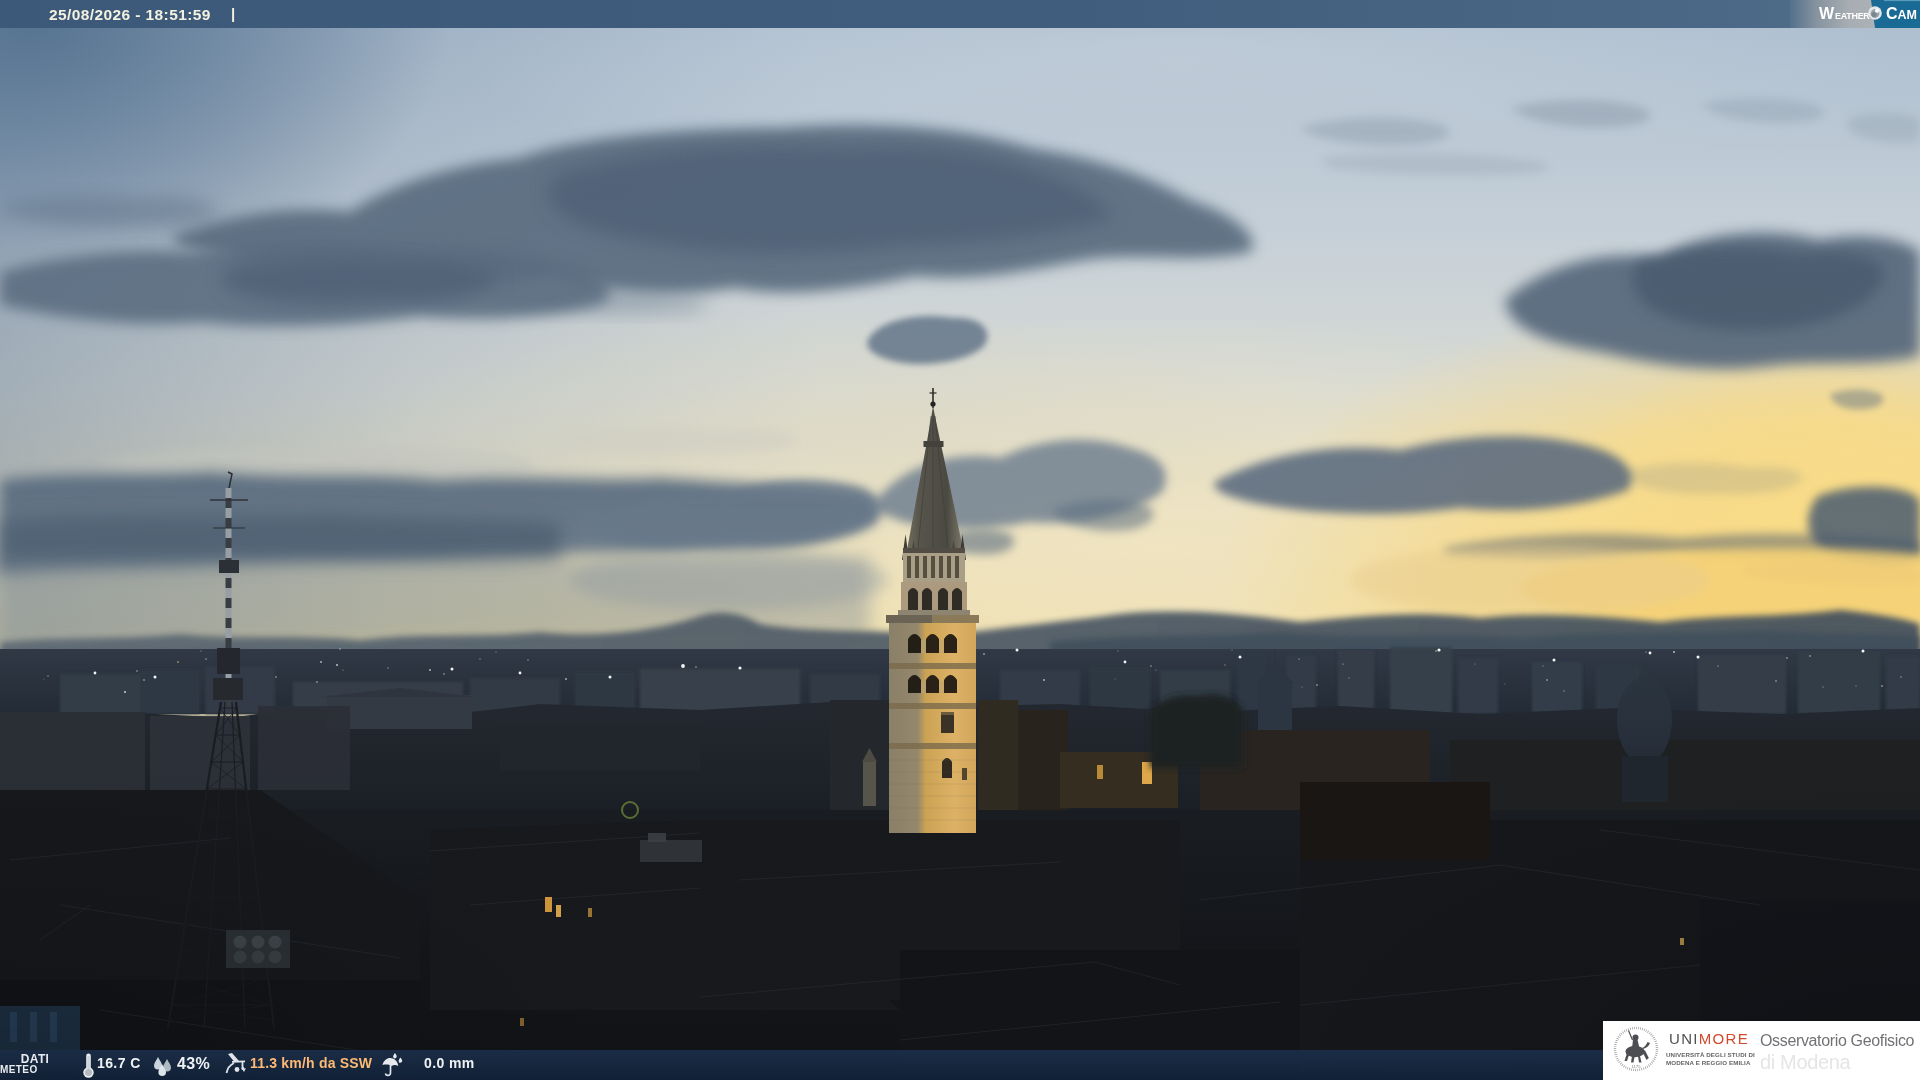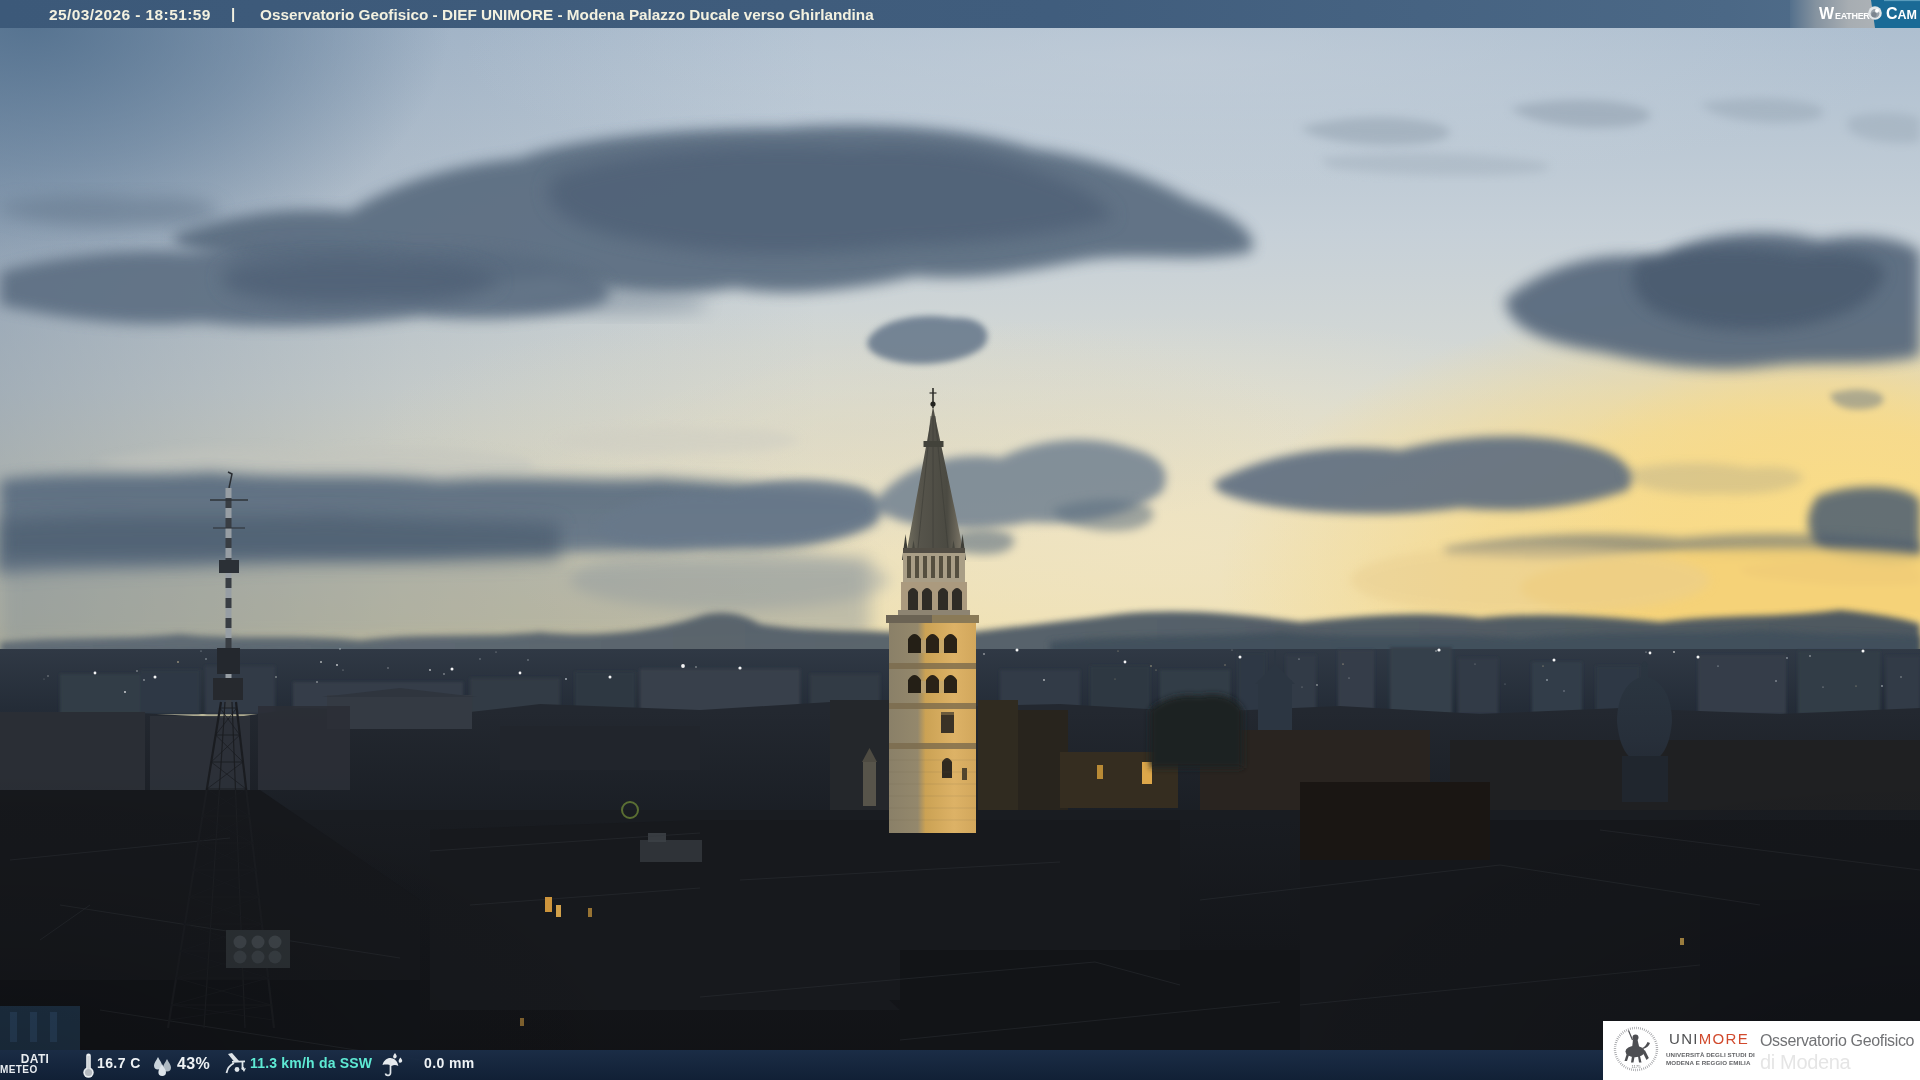--- a/index.html
+++ b/index.html
@@ -480,23 +480,22 @@
   <stop offset="0" stop-color="#000000" stop-opacity="0.22"></stop>
   <stop offset="0.5" stop-color="#000000" stop-opacity="0.08"></stop>
   <stop offset="1" stop-color="#000000" stop-opacity="0"></stop>
 </radialGradient>
 <rect x="0" y="760" width="700" height="320" fill="url(#vigBL)"></rect>
 <rect x="1220" y="760" width="700" height="320" fill="url(#vigBR)"></rect>
 </svg>
 
 
 <div class="abs" style="left:0;top:0;width:1920px;height:28px;background:linear-gradient(90deg,#3c5979 0%,#405d7d 55%,#4b6886 90%,#54708c 100%);"></div>
-<div class="abs" style="left:49px;top:6px;font-size:15.5px;font-weight:bold;color:#f3f1e0;letter-spacing:0.4px;">25/03/2026 - 18:51:59</div>
+<div class="abs" style="left:49px;top:6px;font-size:15.5px;font-weight:bold;color:#f3f1e0;letter-spacing:0.4px;">25/08/2026 - 18:51:59</div>
 <div class="abs" style="left:231px;top:5px;font-size:15px;font-weight:bold;color:#f3f1e0;">|</div>
-<div class="abs" style="left:260px;top:6px;font-size:15.3px;font-weight:bold;color:#f3f1e0;letter-spacing:0px;">Osservatorio Geofisico - DIEF UNIMORE - Modena Palazzo Ducale verso Ghirlandina</div>
 
 <svg class="abs" style="left:1790px;top:0;" width="130" height="28" viewBox="0 0 130 28">
   <rect x="0" y="0" width="130" height="28" fill="url(#greyG)"></rect>
   <defs>
     <linearGradient id="greyG" x1="0" y1="0" x2="1" y2="0">
       <stop offset="0" stop-color="#54708c"></stop>
       <stop offset="0.2" stop-color="#8593a0"></stop>
       <stop offset="0.45" stop-color="#a7adb2"></stop>
       <stop offset="1" stop-color="#b5b9bc"></stop>
     </linearGradient>
@@ -532,21 +531,21 @@
 <div class="abs" style="left:177px;top:1055px;font-size:16px;font-weight:bold;color:#eef2f5;letter-spacing:0.4px;">43%</div>
 <svg class="abs" style="left:224px;top:1051px;" width="26" height="27" viewBox="0 0 26 27">
   <path d="M4,3 L8,2 L15,10 L10,10.5 Z" fill="#dfe5ea"></path>
   <path d="M8,10.8 L21,10.3" stroke="#dfe5ea" stroke-width="1.8" fill="none"></path>
   <path d="M18.5,10.5 L18.5,18.5" stroke="#dfe5ea" stroke-width="1.8" fill="none"></path>
   <path d="M18.5,18.5 L22,17 L20,21 Z" fill="#dfe5ea"></path>
   <path d="M10,12 C6,14 3.5,17 2.5,22" stroke="#dfe5ea" stroke-width="1.8" fill="none"></path>
   <circle cx="13" cy="18.5" r="2.4" fill="#dfe5ea"></circle>
   <circle cx="19" cy="17.5" r="1.4" fill="#dfe5ea"></circle>
 </svg>
-<div class="abs" style="left:250px;top:1055px;font-size:14px;font-weight:bold;color:#5eead4;letter-spacing:0.2px;">11.3 km/h da SSW</div>
+<div class="abs" style="left:250px;top:1055px;font-size:14px;font-weight:bold;color:#fdba74;letter-spacing:0.2px;">11.3 km/h da SSW</div>
 <svg class="abs" style="left:381px;top:1051px;" width="22" height="27" viewBox="0 0 22 27">
   <path d="M14,2 C15.5,4 16.5,5.5 15,7 C13.5,8.2 11.8,7 12.2,5 C12.5,3.8 13.2,3 14,2 Z" fill="#e6eaee"></path>
   <path d="M19.5,6.5 C21,8.5 22,10 20.5,11.3 C19,12.5 17.3,11.3 17.7,9.4 C18,8.2 18.7,7.4 19.5,6.5 Z" fill="#e6eaee"></path>
   <path d="M1.5,14 C3,8.5 7,6.5 10.5,7.2 C14,7.8 16.8,10.4 17.3,15 C15,13.6 12.6,13.7 10.5,15 C8.2,13.5 5,13.2 1.5,14 Z" fill="#e6eaee"></path>
   <path d="M9.5,8 L9.5,22 A2.6,2.6 0 0 1 4.4,22.5" stroke="#dfe4e9" stroke-width="1.7" fill="none"></path>
 </svg>
 <div class="abs" style="left:404px;top:1055px;font-size:14px;font-weight:bold;color:#eef2f5;letter-spacing:0.4px;margin-left:20px;">0.0 mm</div>
 
 
 <div class="abs" style="left:1603px;top:1021px;width:317px;height:59px;background:#ffffff;"></div>

